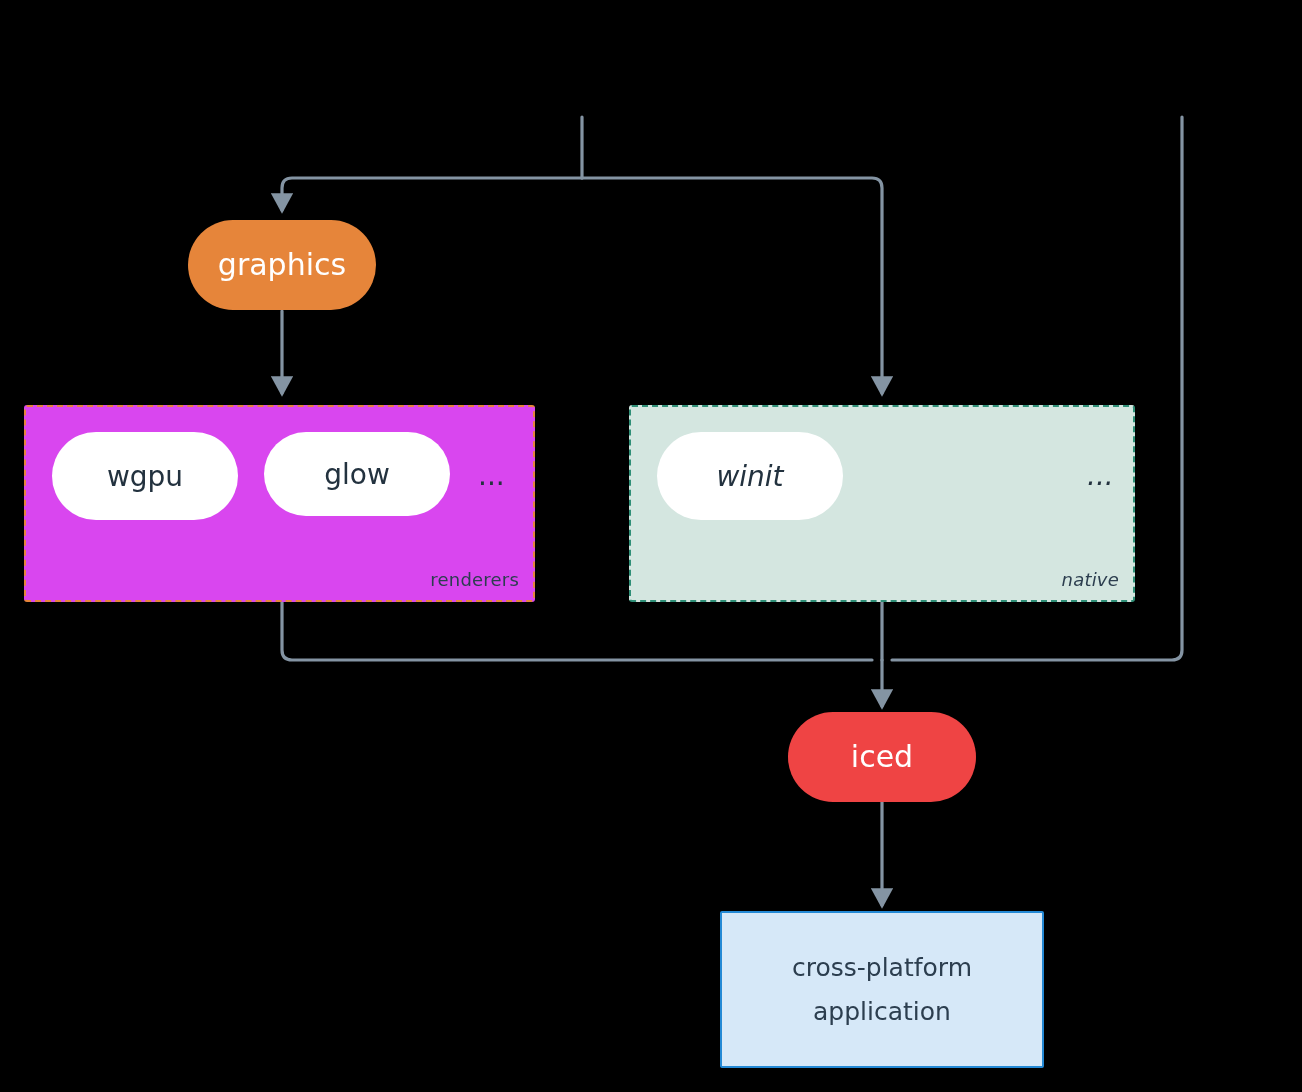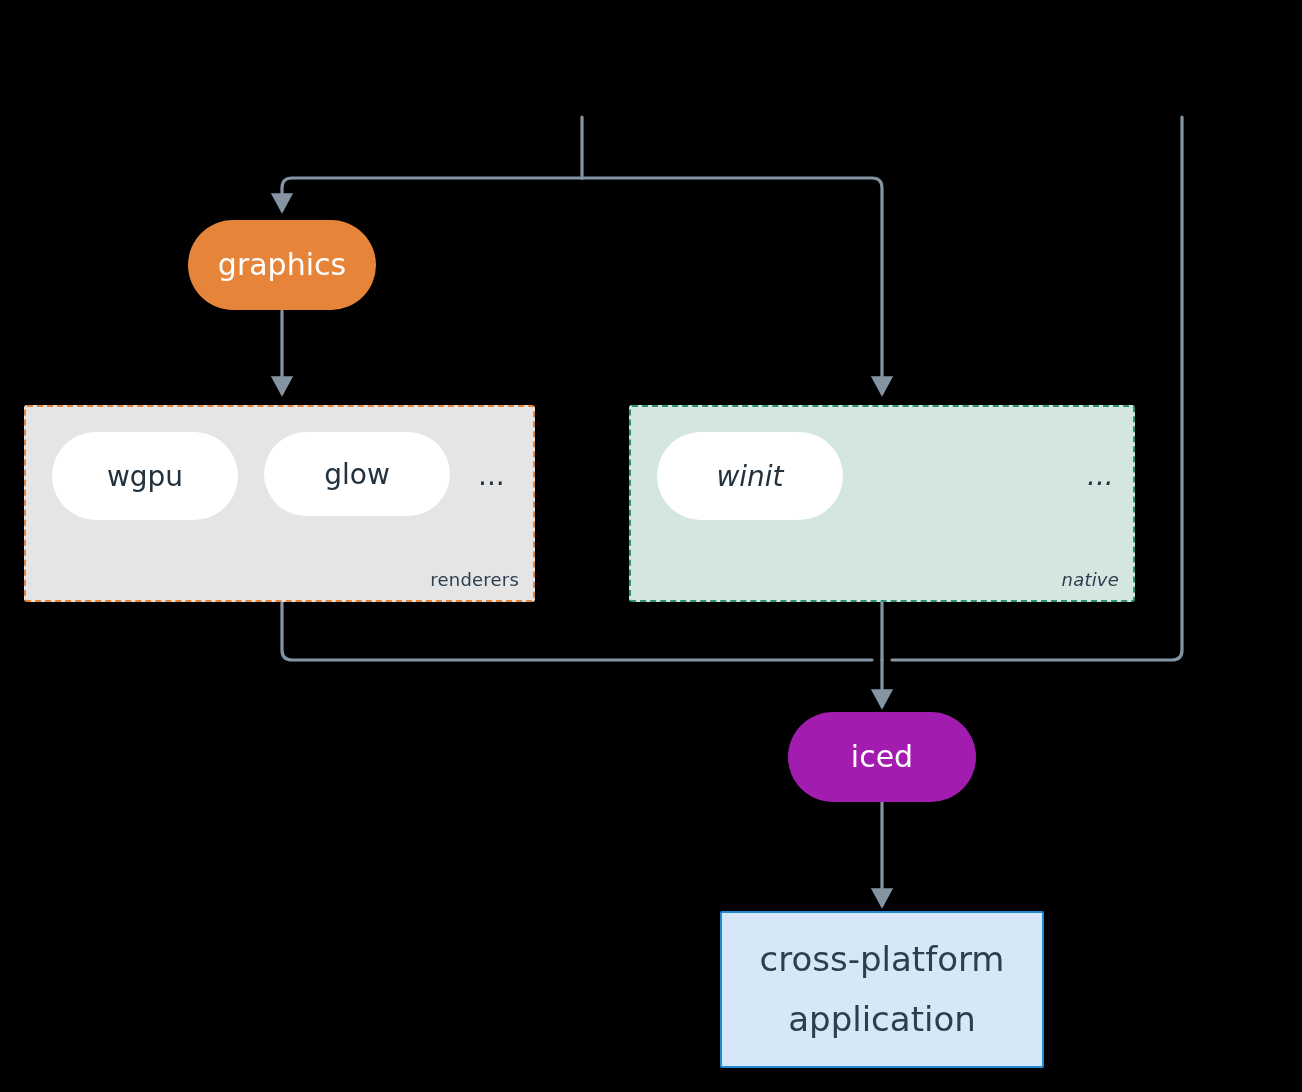--- a/index.html
+++ b/index.html
@@ -41,43 +41,43 @@
     background: #5b52f0;
     color: #ffffff;
     font-size: 30px;
   }
   .node-graphics {
     background: #e6853a;
     color: #ffffff;
     font-size: 30px;
   }
   .node-iced {
-    background: #a21caf;
+    background: #ef4444;
     color: #ffffff;
     font-size: 30px;
   }
 
   .node-app {
     background: #d6e8f8;
     color: #2c3e4f;
     border: 2px solid #2489d5;
     border-radius: 2px;
-    font-size: 34px;
+    font-size: 25px;
     line-height: 1.75;
     white-space: normal;
     flex-direction: column;
   }
 
   
   .group {
     position: absolute;
     border-radius: 3px;
   }
   .group-renderers {
-    background: #e5e5e5;
+    background: #d946ef;
     border: 2px dashed #e6853a;
   }
   .group-shells {
     background: #d4e6e0;
     border: 2px dashed #2f8f77;
   }
   .group-label {
     position: absolute;
     right: 14px;
     bottom: 10px;

